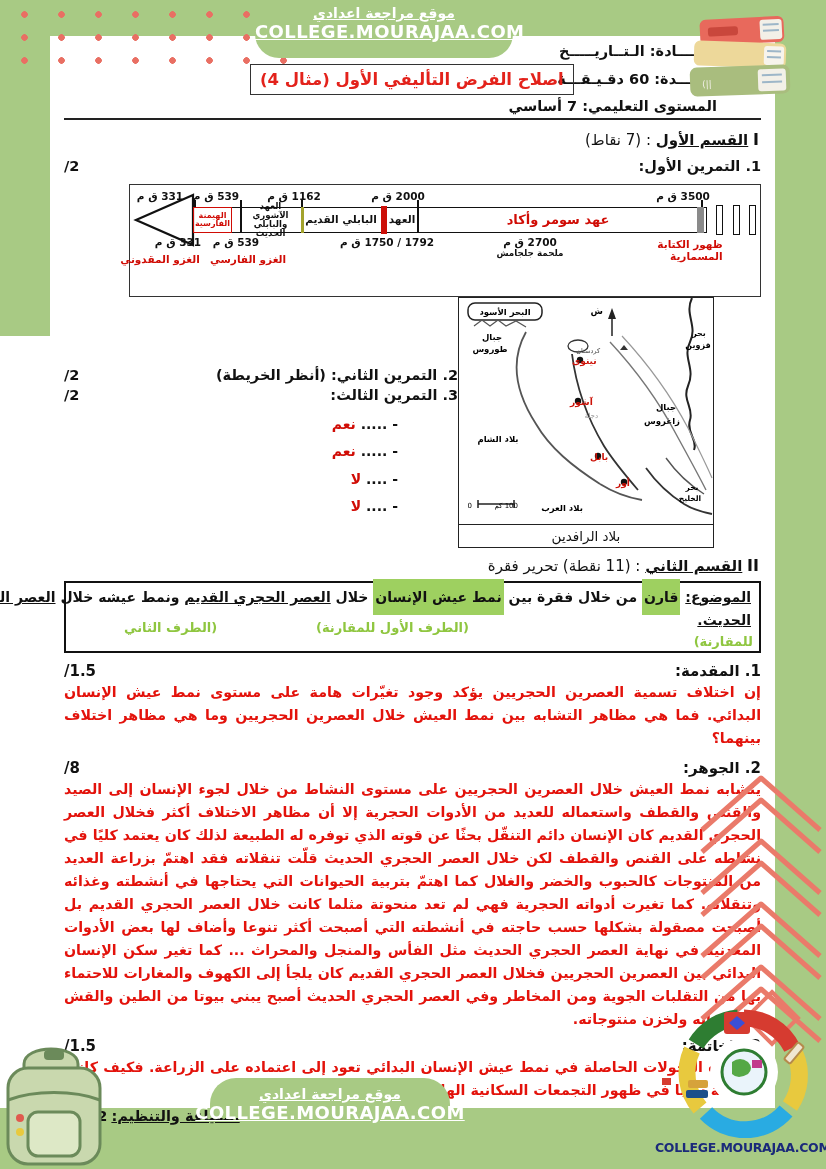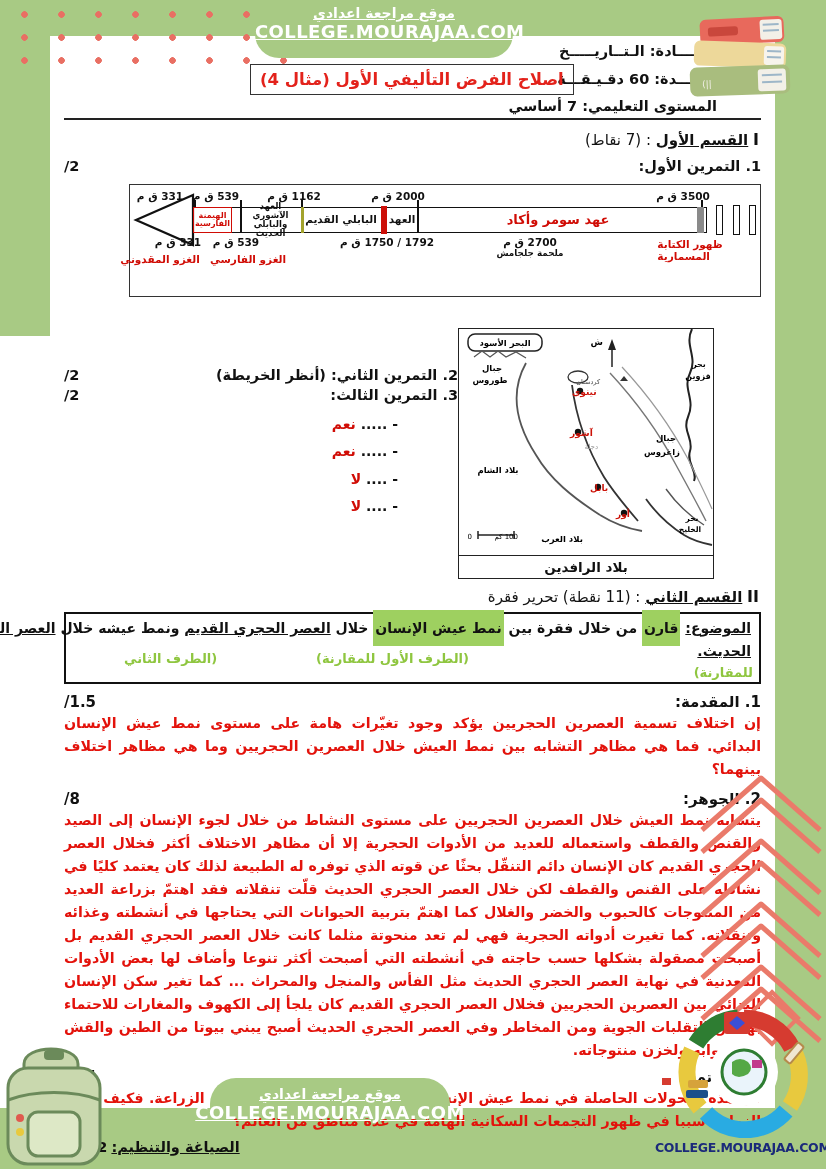--- a/index.html
+++ b/index.html
@@ -48,29 +48,29 @@
   
   .tl { position:relative; width:632px; height:113px; border:1.5px solid #333; margin-top:10px; direction:ltr; background:#fff; }
   .tl-bar { position:absolute; left:62px; top:22px; width:515px; height:26px;
     border-top:1.5px solid #111; border-bottom:1.5px solid #111; border-right:1.5px solid #111; }
   .seg { position:absolute; top:22px; height:26px; display:flex; flex-direction:column; align-items:center;
     justify-content:center; font-weight:bold; text-align:center; direction:rtl; line-height:1.05; }
   .tick { position:absolute; background:#111; }
   .tdate,.bdate { position:absolute; font-size:10.5px; font-weight:bold; white-space:nowrap;
     transform:translateX(-50%); direction:rtl; }
   .tdate { top:5px; } .bdate { top:51px; }
-  .rann { position:absolute; color:#d00c05; font-weight:bold; font-size:10.5px; text-align:left;
+  .rann { position:absolute; color:#d00c05; font-weight:bold; font-size:10.5px; text-align:right;
     transform:translateX(-50%); direction:rtl; line-height:1.15; white-space:nowrap; }
   .xbar { position:absolute; top:20px; height:30px; width:7px; border:1.5px solid #111; background:#fff; }
   .tl-caption { position:absolute; bottom:3px; left:0; width:100%; text-align:center;
     font-size:15px; font-weight:bold; direction:rtl; }
   
   .row2 { display:flex; direction:rtl; align-items:flex-start; }
-  .map-box { width:256px; border:1.5px solid #222; margin-left:0; margin-right:47px; background:#fff; flex:none;margin-top:31px; }
-  .map-caption { border-top:1.5px solid #222; text-align:center; font-weight:bold; font-size:13.5px; padding:3px 0; }
+  .map-box { width:256px; border:1.5px solid #222; margin-left:0; margin-right:47px; background:#fff; flex:none; }
+  .map-caption { border-top:1.5px solid #222; text-align:center; font-weight:normal; font-size:13.5px; padding:3px 0; }
   .ex-col { flex:1; }
   .answers { width:fit-content; margin-top:8px; margin-right:60px; font-size:14px; font-weight:bold; line-height:1.95; }
   .ans-word { color:#d00c05; }
   
   .topic-box { margin-top:6px; border:2px solid #111; position:relative; height:72px; padding:3px 8px;
     font-size:14px; font-weight:bold; line-height:23px; }
   .hl { background:#9ed060; padding:10px 2px; }
   .tu { text-decoration:underline; }
   .topic-line1 { white-space:nowrap; }
   .ann { position:absolute; color:#8fc640; font-weight:bold; font-size:13px; white-space:nowrap; }

